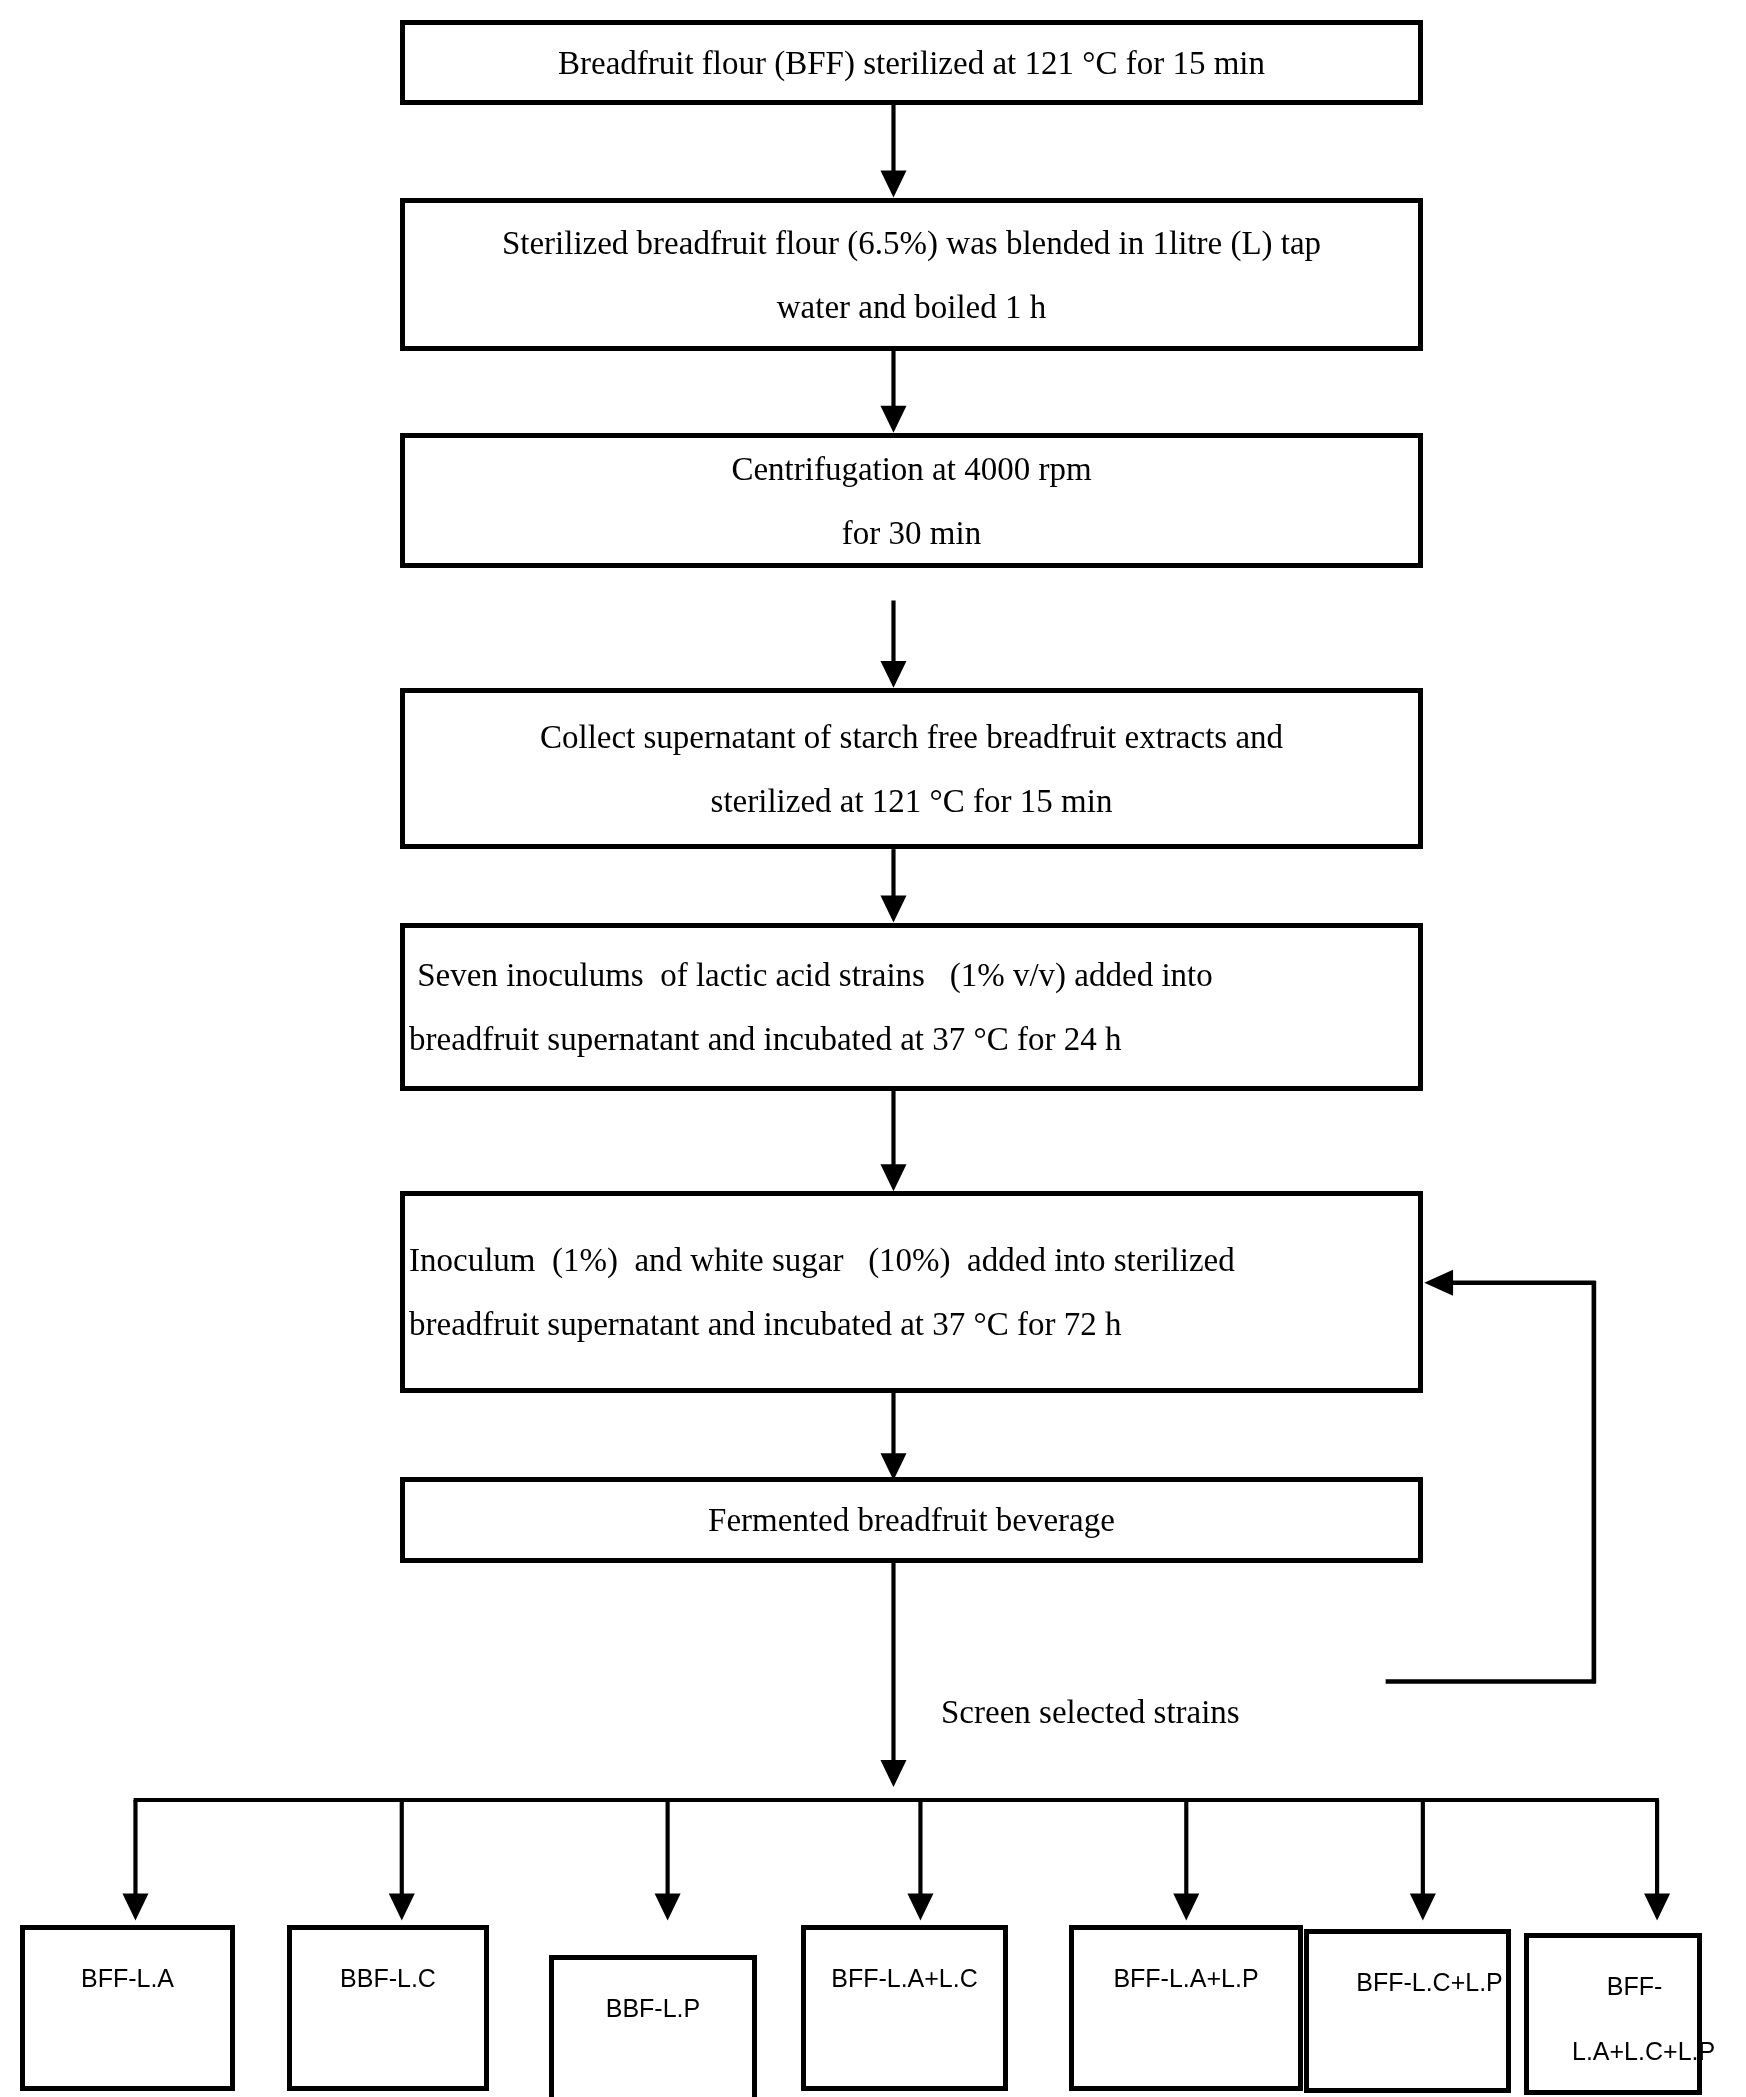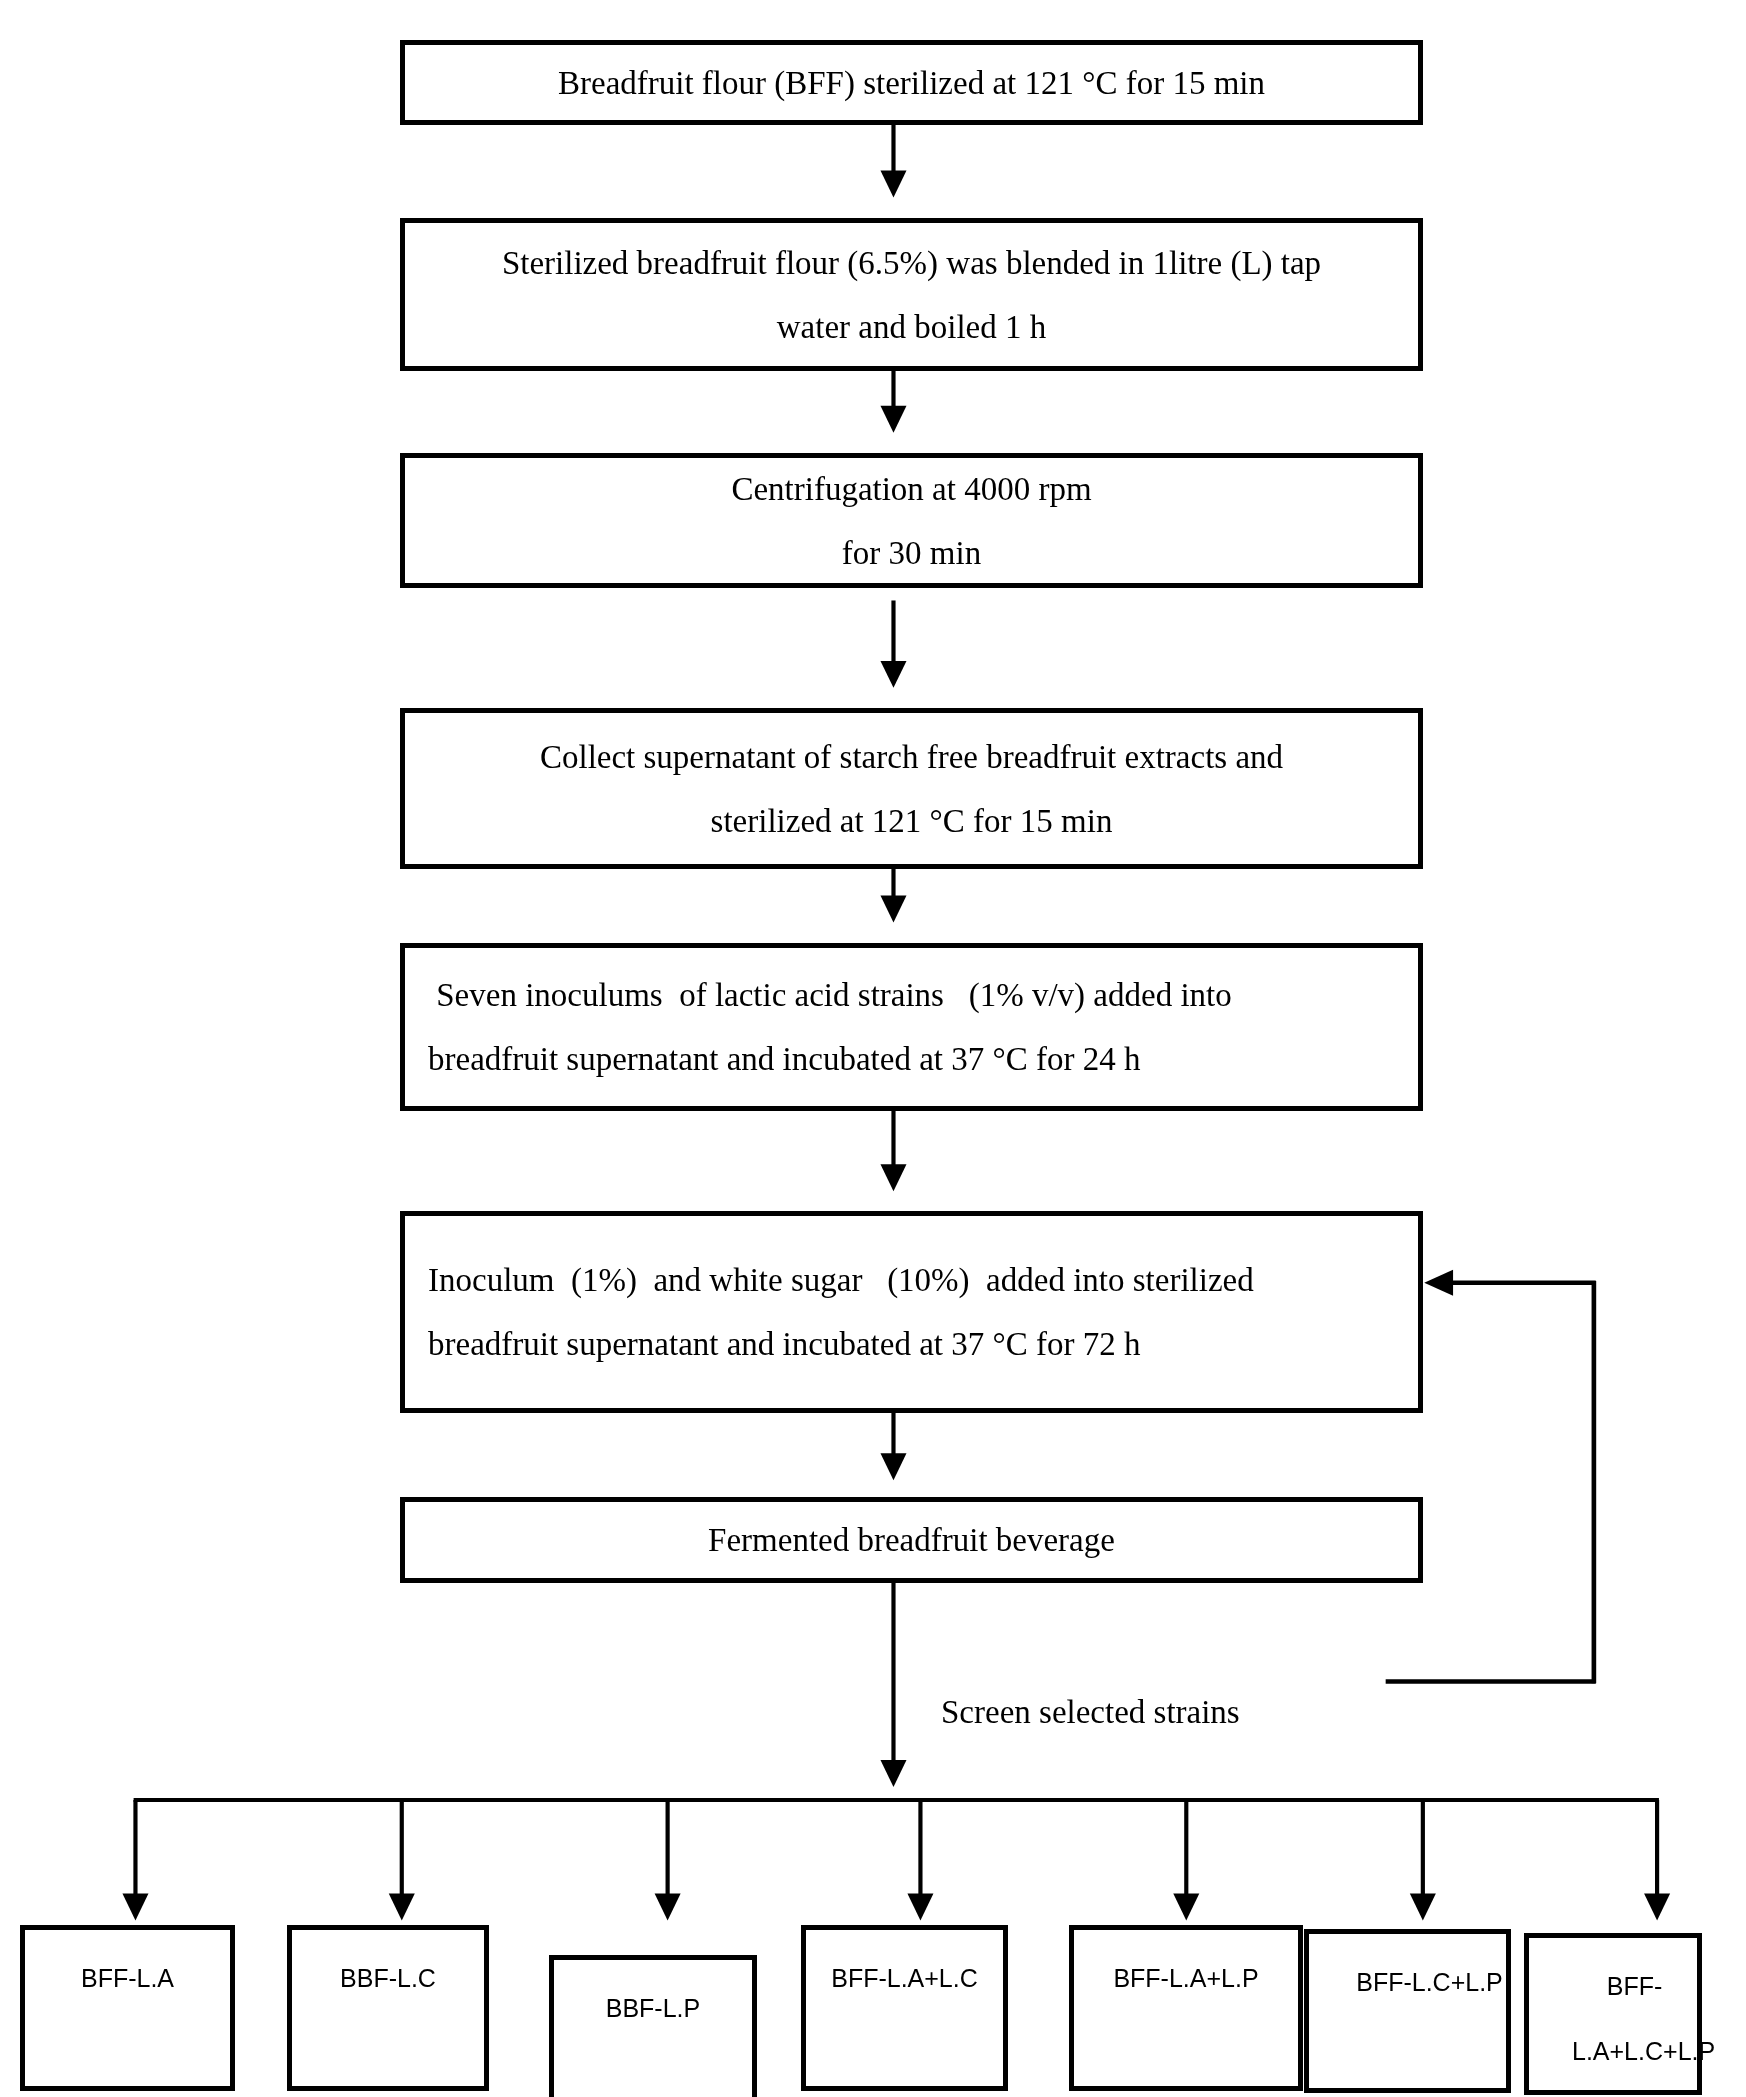--- a/index.html
+++ b/index.html
@@ -27,27 +27,26 @@
     box-sizing: border-box;
     border: 5.1px solid #000000;
     background: #ffffff;
     display: flex;
     flex-direction: column;
     justify-content: center;
     align-items: center;
     text-align: center;
     font-size: 33px;
     line-height: 64px;
-    margin-top: 20px;
   }
   .fbox .line { display: block; white-space: pre-wrap; }
   .fbox.align-left {
     align-items: flex-start;
     text-align: left;
-    padding: 0 23px;
+    padding: 0 4px;
   }
   .box1 { top: 20px;   height: 85px; }
   .box2 { top: 198px;  height: 153px; }
   .box3 { top: 433px;  height: 135px; }
   .box4 { top: 688px; height: 161px; }
   .box5 { top: 923px; height: 168px; }
   .box6 { top: 1191px; height: 202px; }
   .box7 { top: 1477px; height: 86px; }
   .feedback-label {
     position: absolute;

